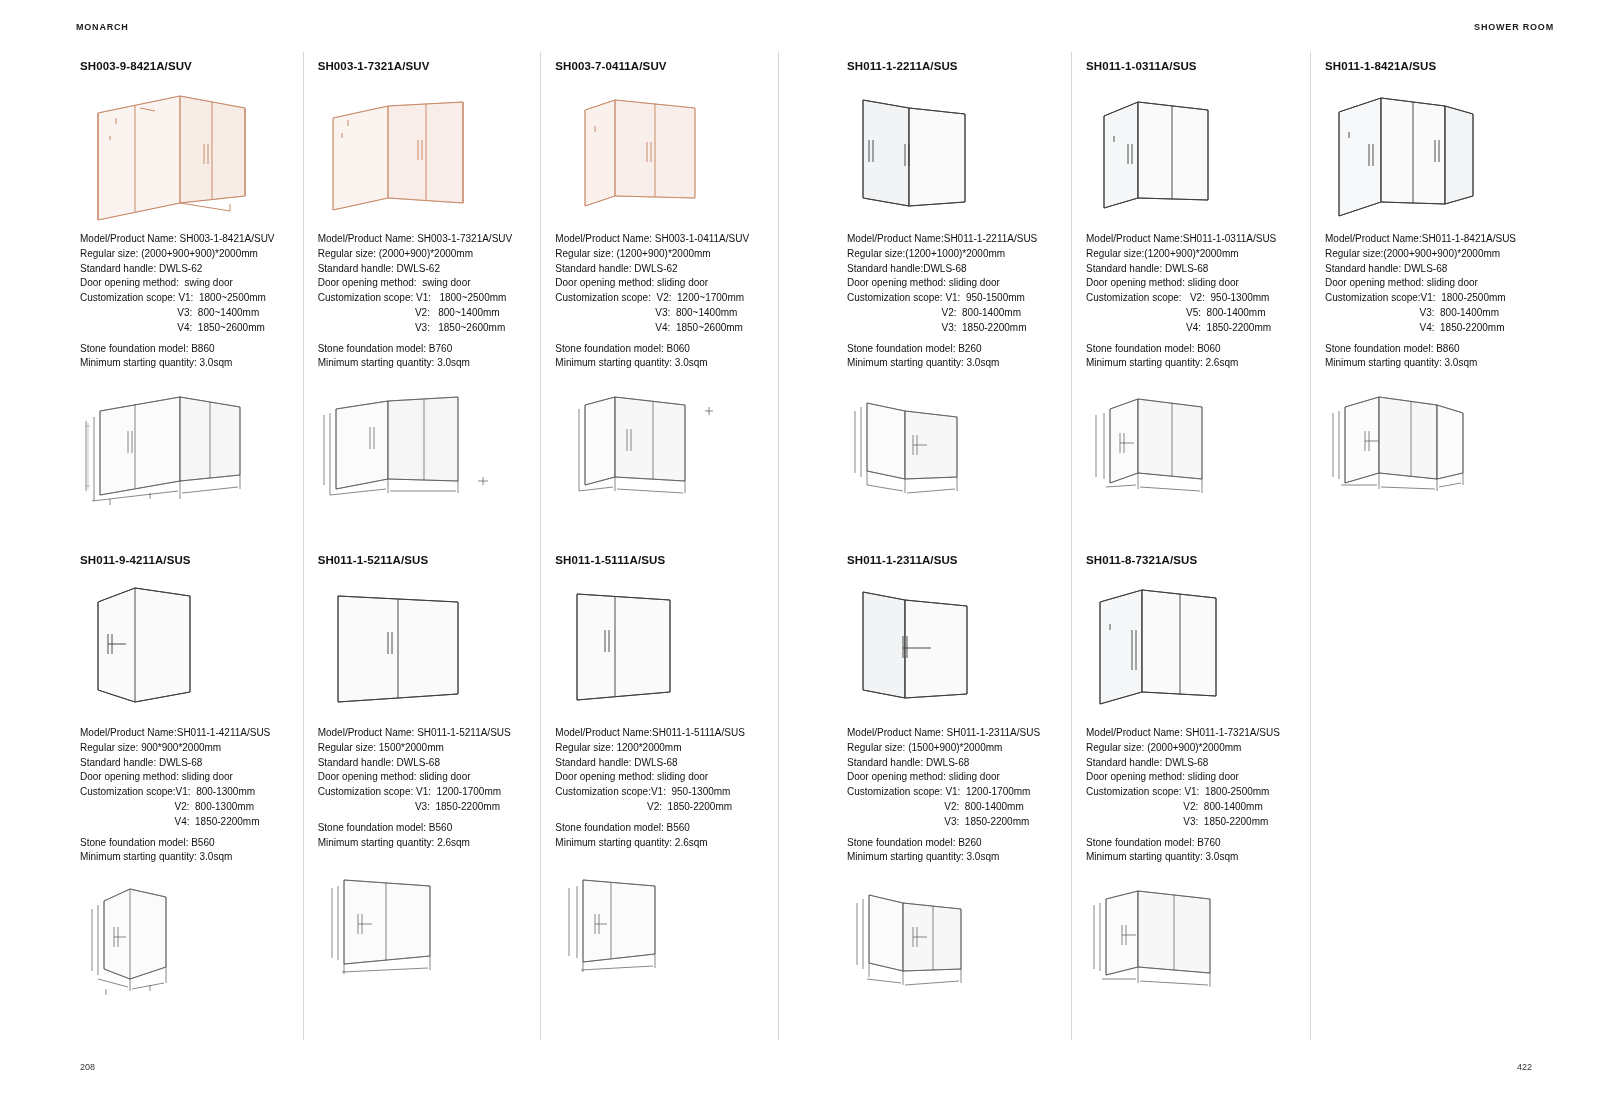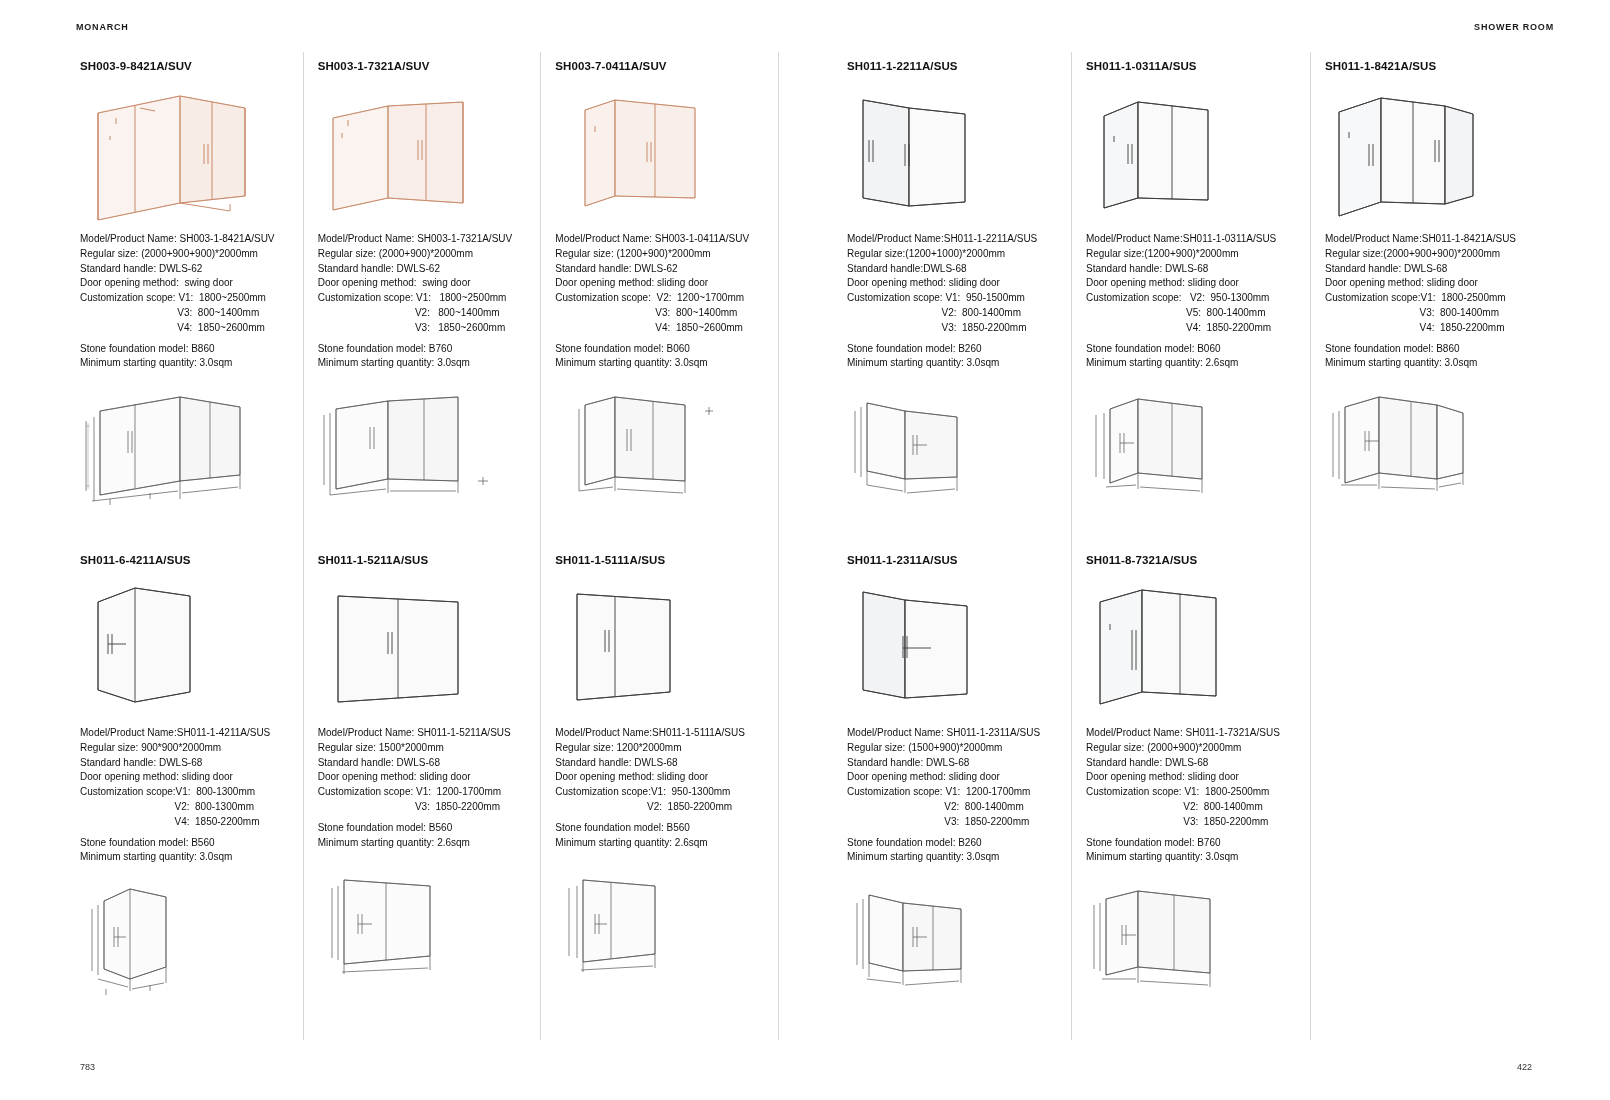--- a/index.html
+++ b/index.html
@@ -81,21 +81,21 @@
 
   svg { display:block; overflow:visible; }
 </style>
 </head>
 <body>
 
 <div class="page">
 
   <div class="leaf left">
     <div class="hdr l">MONARCH</div>
-    <div class="pgnum l">783</div>
+    <div class="pgnum l">208</div>
 
     <div class="grid">
 
       <div class="cell">
         <div class="cell-title">SH003-9-8421A/SUV</div>
         <div class="render">
           <svg width="200" height="150" viewBox="0 0 200 150">
             <g stroke="#c98b6a" fill="none" stroke-width="1">
               <polygon points="18,35 100,18 100,125 18,142" fill="#f7e9e2" opacity=".5"></polygon>
               <polygon points="100,18 165,30 165,118 100,125" fill="#f2ddd3" opacity=".55"></polygon>
@@ -211,21 +211,21 @@
               <path d="M72,48 L72,70 M76,48 L76,70"></path>
               <path d="M24,28 L24,110 M60,96 L60,110 M130,100 L130,112"></path>
               <path d="M24,110 L58,106 M62,108 L128,112"></path>
               <path d="M150,30 L158,30 M154,26 L154,34"></path>
             </g>
           </svg>
         </div>
       </div>
 
       <div class="cell">
-        <div class="cell-title">SH011-6-4211A/SUS</div>
+        <div class="cell-title">SH011-9-4211A/SUS</div>
         <div class="render">
           <svg width="200" height="150" viewBox="0 0 200 150">
             <g stroke="#3a3a3a" fill="none" stroke-width=".9">
               <polygon points="18,30 55,16 110,24 110,120 55,130 18,118" fill="#fafafa"></polygon>
               <path d="M18,30 L55,16 L110,24 L110,120 L55,130 L18,118 Z"></path>
               <path d="M55,16 L55,130"></path>
               <path d="M28,62 L28,82 M32,62 L32,82"></path>
               <path d="M28,72 L46,72"></path>
             </g>
           </svg>

